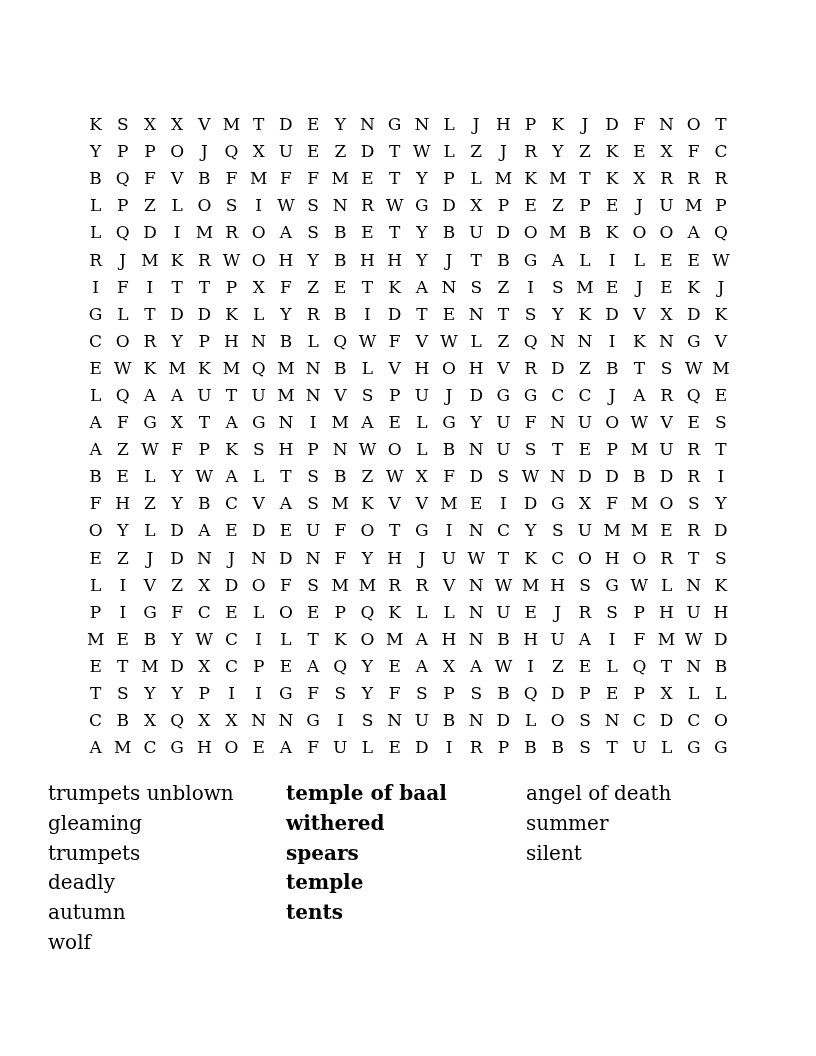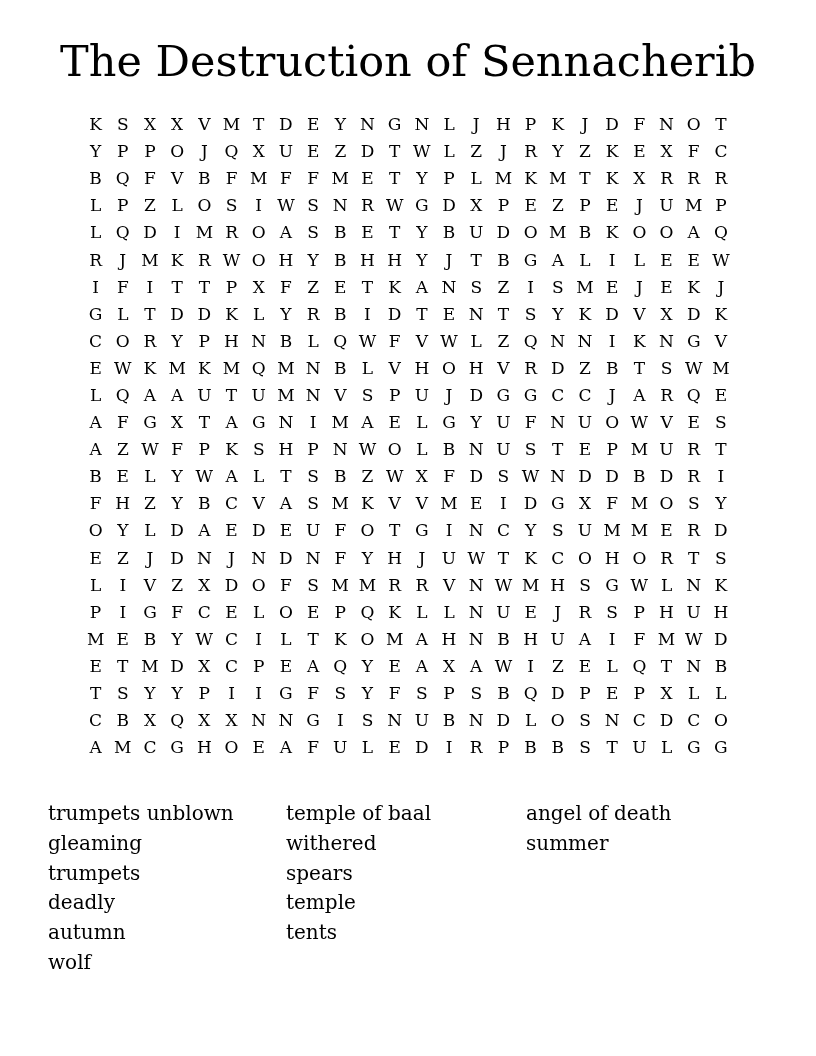--- a/index.html
+++ b/index.html
@@ -81,40 +81,38 @@
   
   .word-list {
     position: absolute;
     top: 779px;
     left: 48px;
     width: 720px;
   }
   .word-col {
     position: absolute;
     top: 0;
-    margin-top: 20px;
   }
   .word-col-0 { left: 0px; }
-  .word-col-1 { left: 238px; }
+  .word-col-1 { left: 238px; font-weight: bold; }
   .word-col-2 { left: 478px; }
   .word-item {
     font-family: "DejaVu Serif", serif;
     font-size: 20px;
     line-height: 29.8px;
     color: #000000;
     white-space: nowrap;
   }
 </style>
 </head>
 <body>
 
 <div class="page">
 
 
-  <div class="title">The Destruction of Sennacherib</div>
 
   <div class="word-grid" id="word-grid">
       <div class="grid-cell">K</div>
       <div class="grid-cell">S</div>
       <div class="grid-cell">X</div>
       <div class="grid-cell">X</div>
       <div class="grid-cell">V</div>
       <div class="grid-cell">M</div>
       <div class="grid-cell">T</div>
       <div class="grid-cell">D</div>
@@ -700,16 +698,17 @@
       <div class="word-col word-col-1">
         <div class="word-item">temple of baal</div>
         <div class="word-item">withered</div>
         <div class="word-item">spears</div>
         <div class="word-item">temple</div>
         <div class="word-item">tents</div>
       </div>
       <div class="word-col word-col-2">
         <div class="word-item">angel of death</div>
         <div class="word-item">summer</div>
+        <div class="word-item">silent</div>
       </div>
     </div>
 
 </div>
 
 </body></html>

